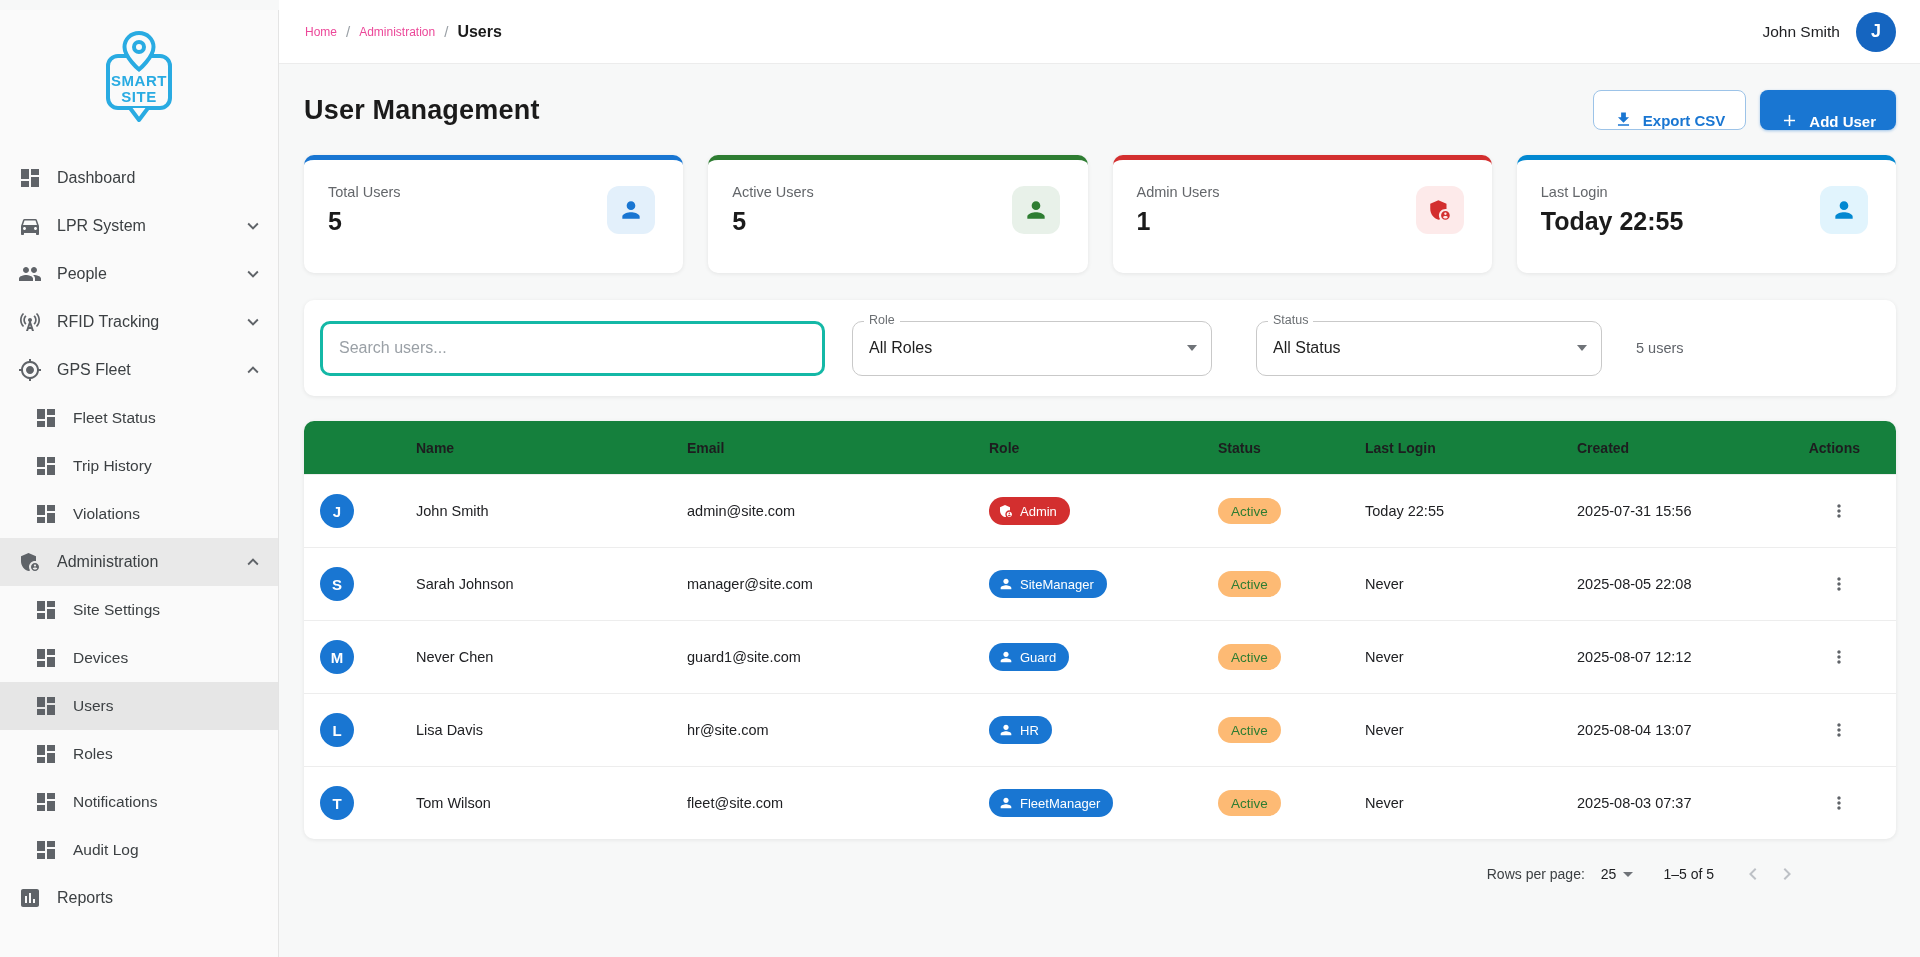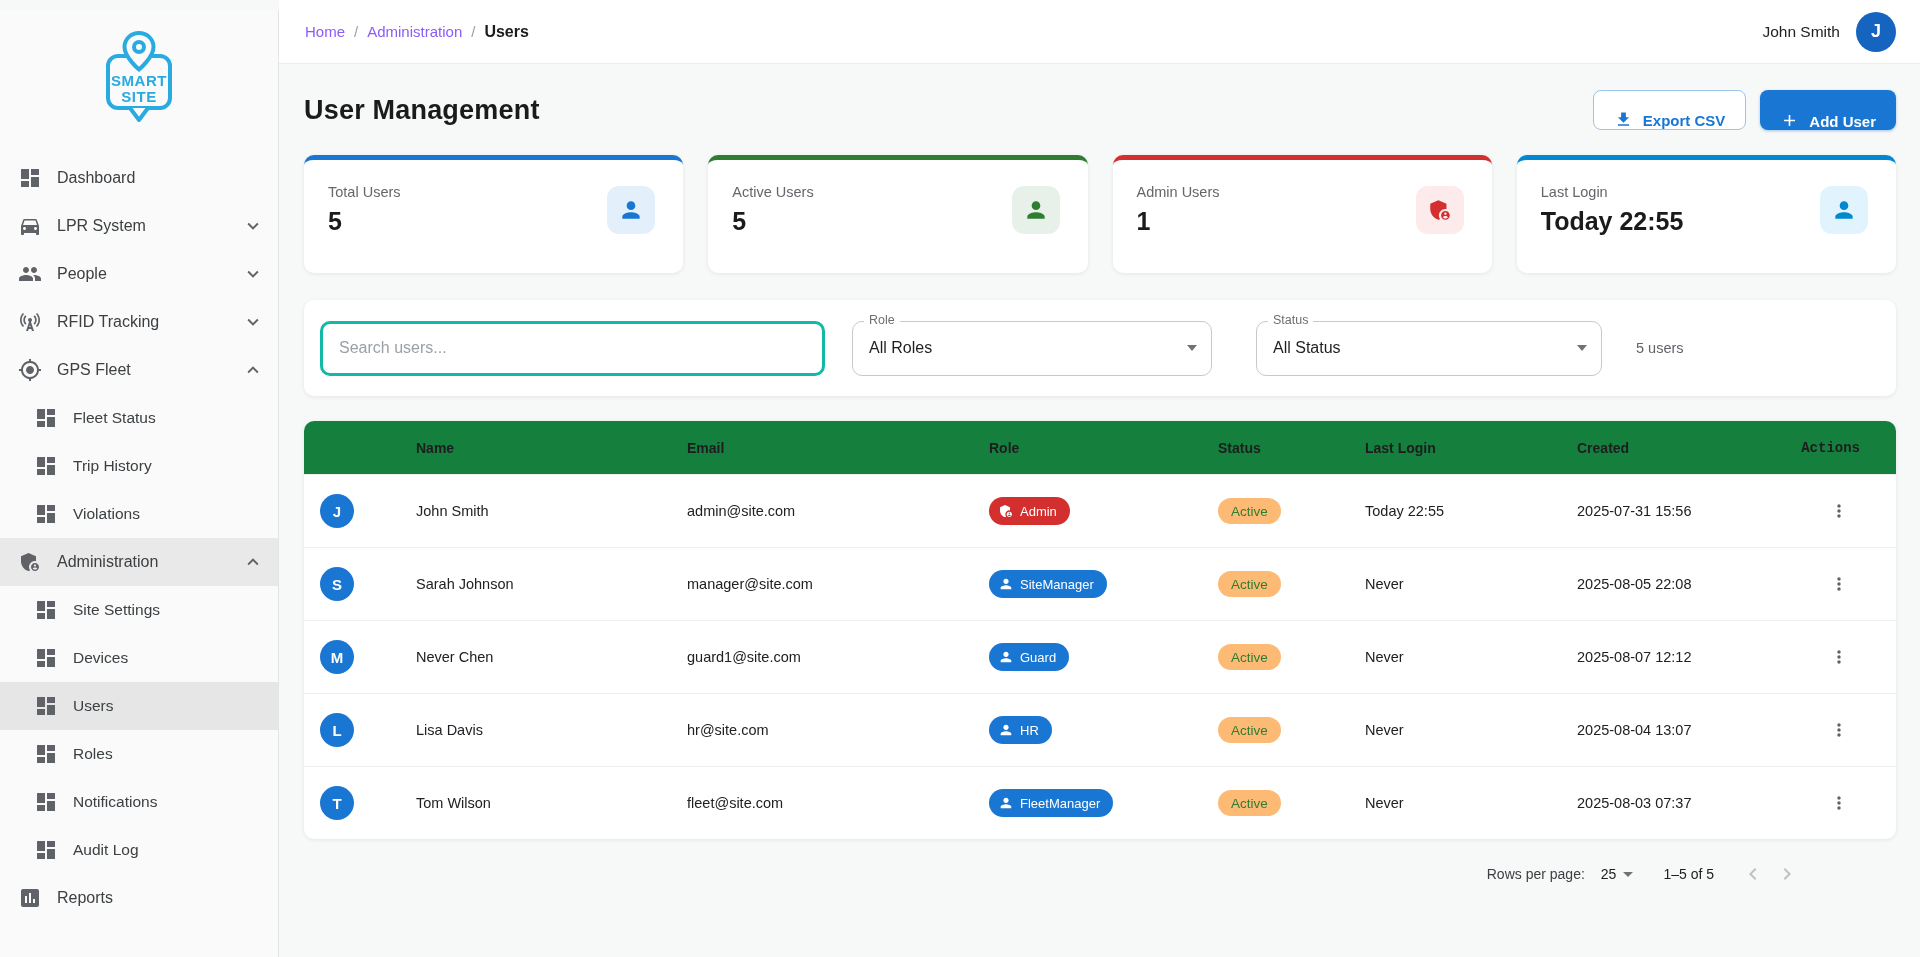--- a/index.html
+++ b/index.html
@@ -27,21 +27,21 @@
   .nav-item.selected { background:#e6e6e6; }
   .nav-chevron { margin-left:auto; width:22px; height:22px; color:#5f6368; flex:none; }
   svg { display:block; }
 
   
   .topbar {
     margin-left:279px; height:64px; background:#ffffff;
     border-bottom:1px solid #ececec;
     display:flex; align-items:center; padding:0 24px 0 26px;
   }
-  .crumb { font-size:15px; color:#8b5cf6; }
+  .crumb { font-size:12px; color:#ec4899; }
   .crumb.current { font-weight:bold; color:#1b1b1b; font-size:16px; }
   .crumb-sep { color:#9aa0a6; margin:0 9px; font-size:15px; }
   .topbar-user { margin-left:auto; display:flex; align-items:center; }
   .user-name { font-size:15.5px; color:#202124; }
   .avatar {
     width:40px; height:40px; border-radius:50%; background:#1565c0;
     color:#fff; font-size:18px; font-weight:bold;
     display:flex; align-items:center; justify-content:center; margin-left:16px; cursor:pointer;
   }
 
@@ -114,21 +114,21 @@
     margin-top:25px; background:#fff; border-radius:10px; overflow:hidden;
     box-shadow:0 1px 4px rgba(0,0,0,.08);
   }
   .tgrid {
     display:grid;
     grid-template-columns:112px 271px 302px 229px 147px 212px 1fr 118px;
     align-items:center;
   }
   .thead { height:53px; background:#15803d; font-weight:bold; font-size:14px; color:#1d1d1f; }
   .trow  { height:73px; border-top:1px solid #ededed; font-size:14.5px; color:#202124; }
-  .cell-actions { display:flex; justify-content:flex-end; padding-right:40px;font-family:Liberation Mono, monospace; }
+  .cell-actions { display:flex; justify-content:flex-end; padding-right:40px; }
   .thead .cell-actions { padding-right:36px; }
   .row-avatar {
     width:34px; height:34px; margin-left:16px; border-radius:50%;
     background:#1976d2; color:#fff; font-size:15px; font-weight:bold;
     display:flex; align-items:center; justify-content:center;
   }
   .chip-role {
     display:inline-flex; align-items:center; gap:6px; height:28px;
     border-radius:14px; padding:0 13px 0 9px; background:#1976d2; color:#fff; font-size:13px;
   }

